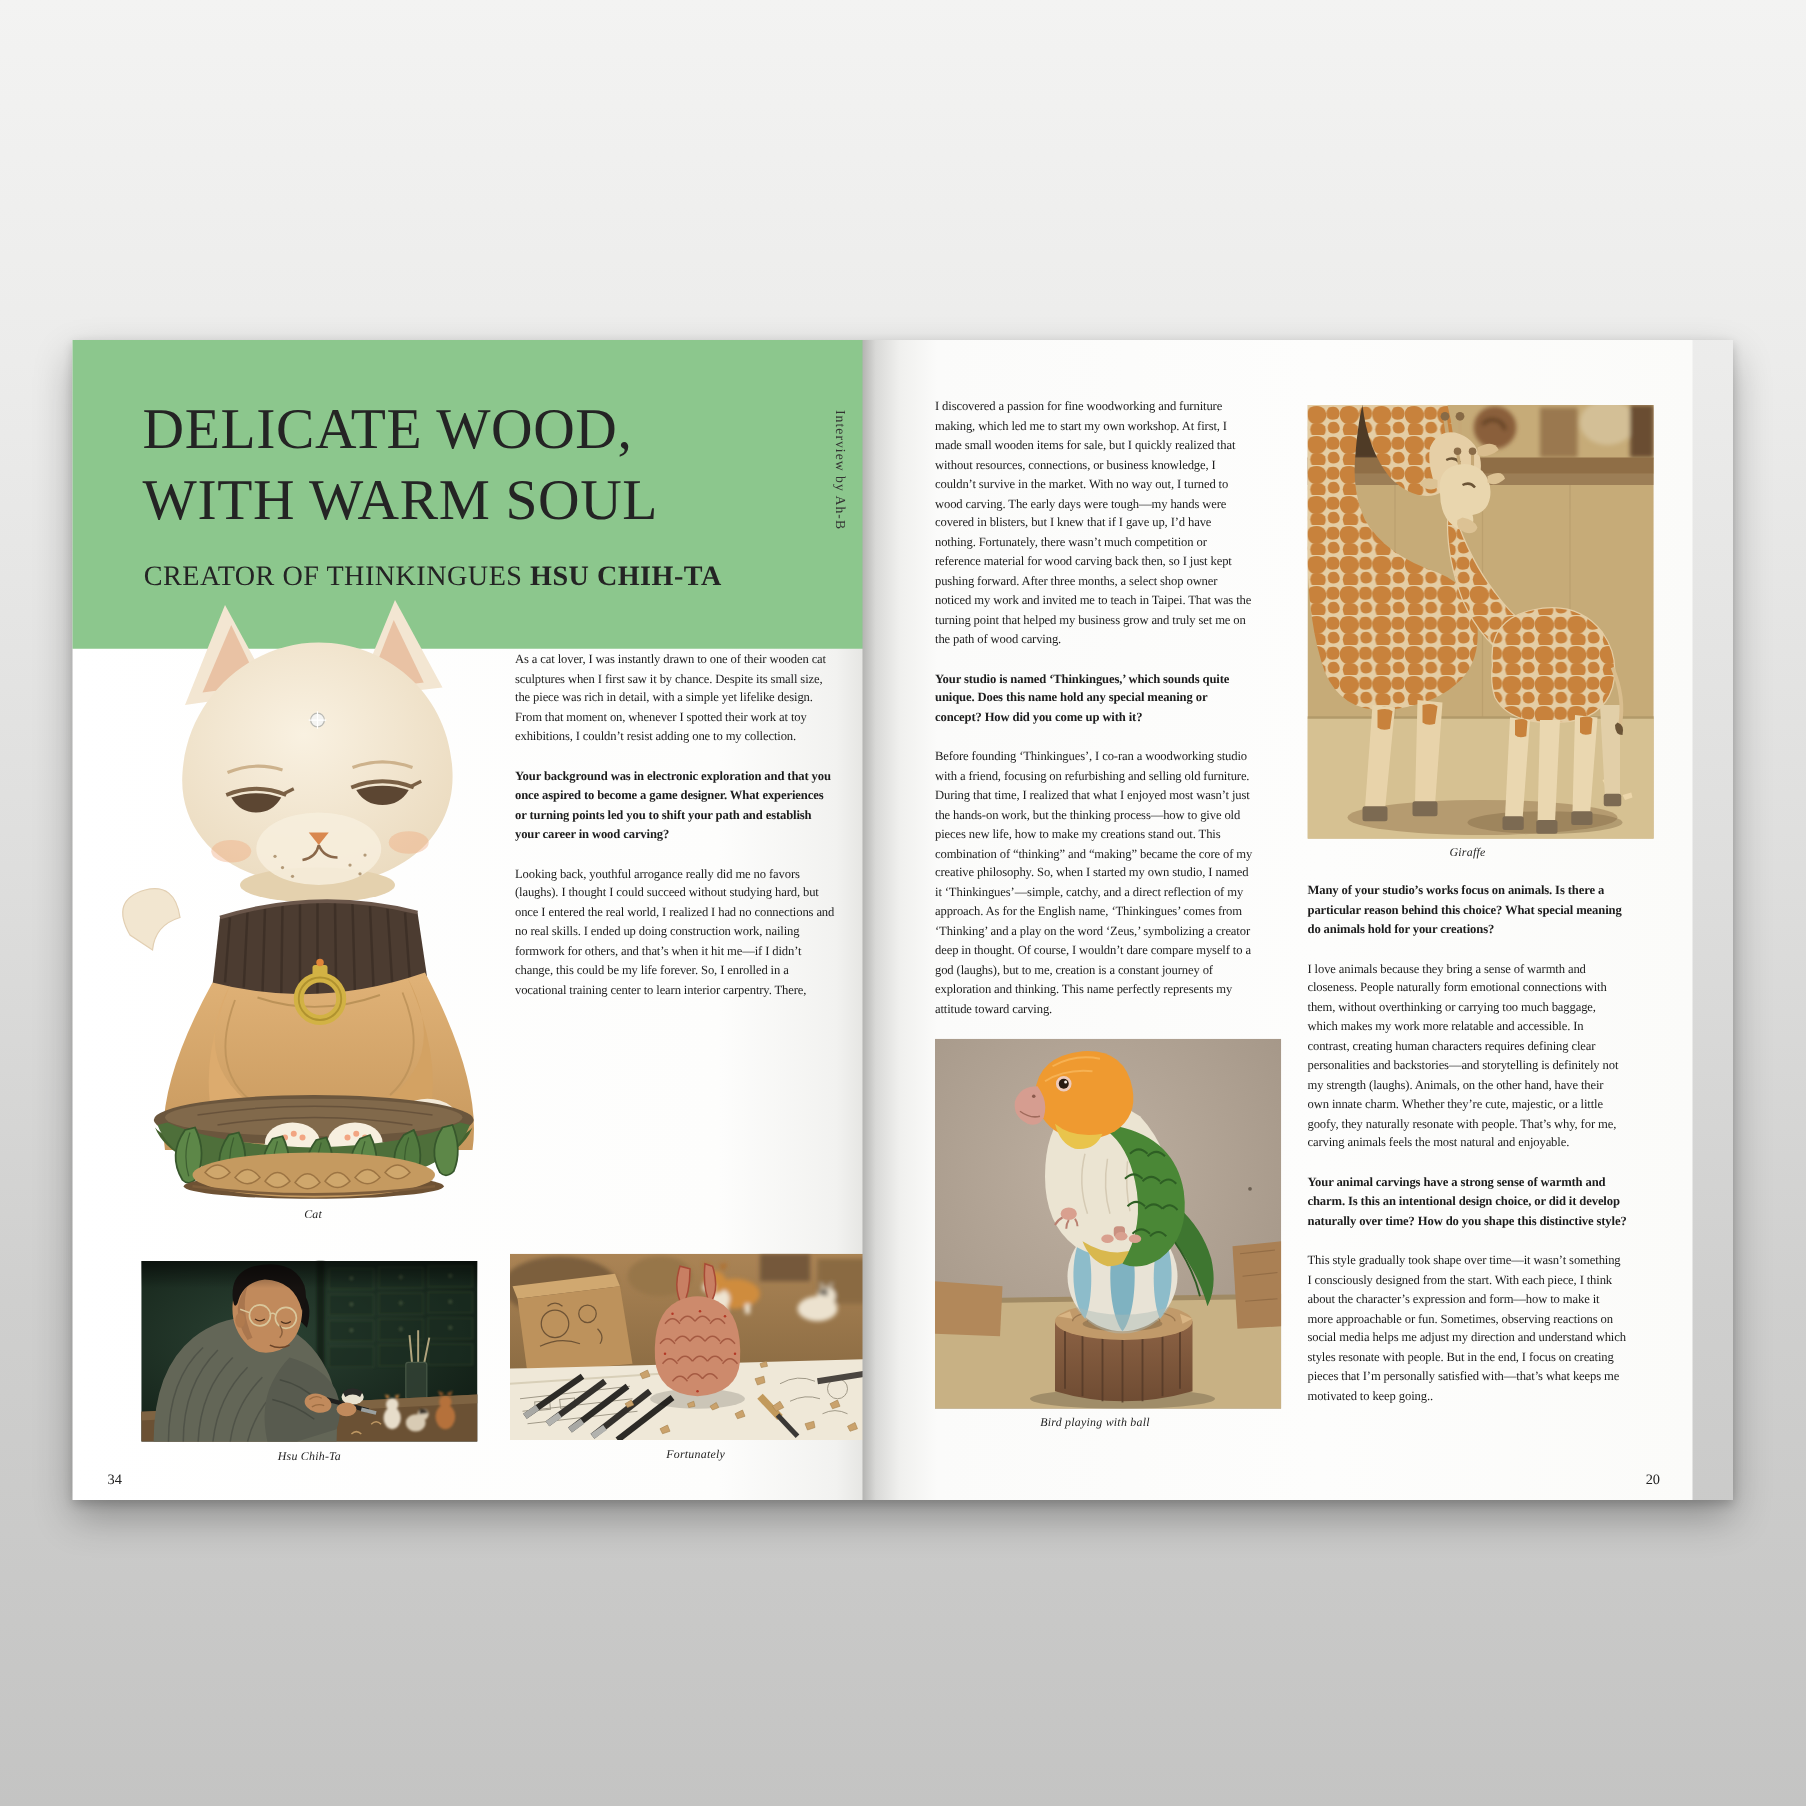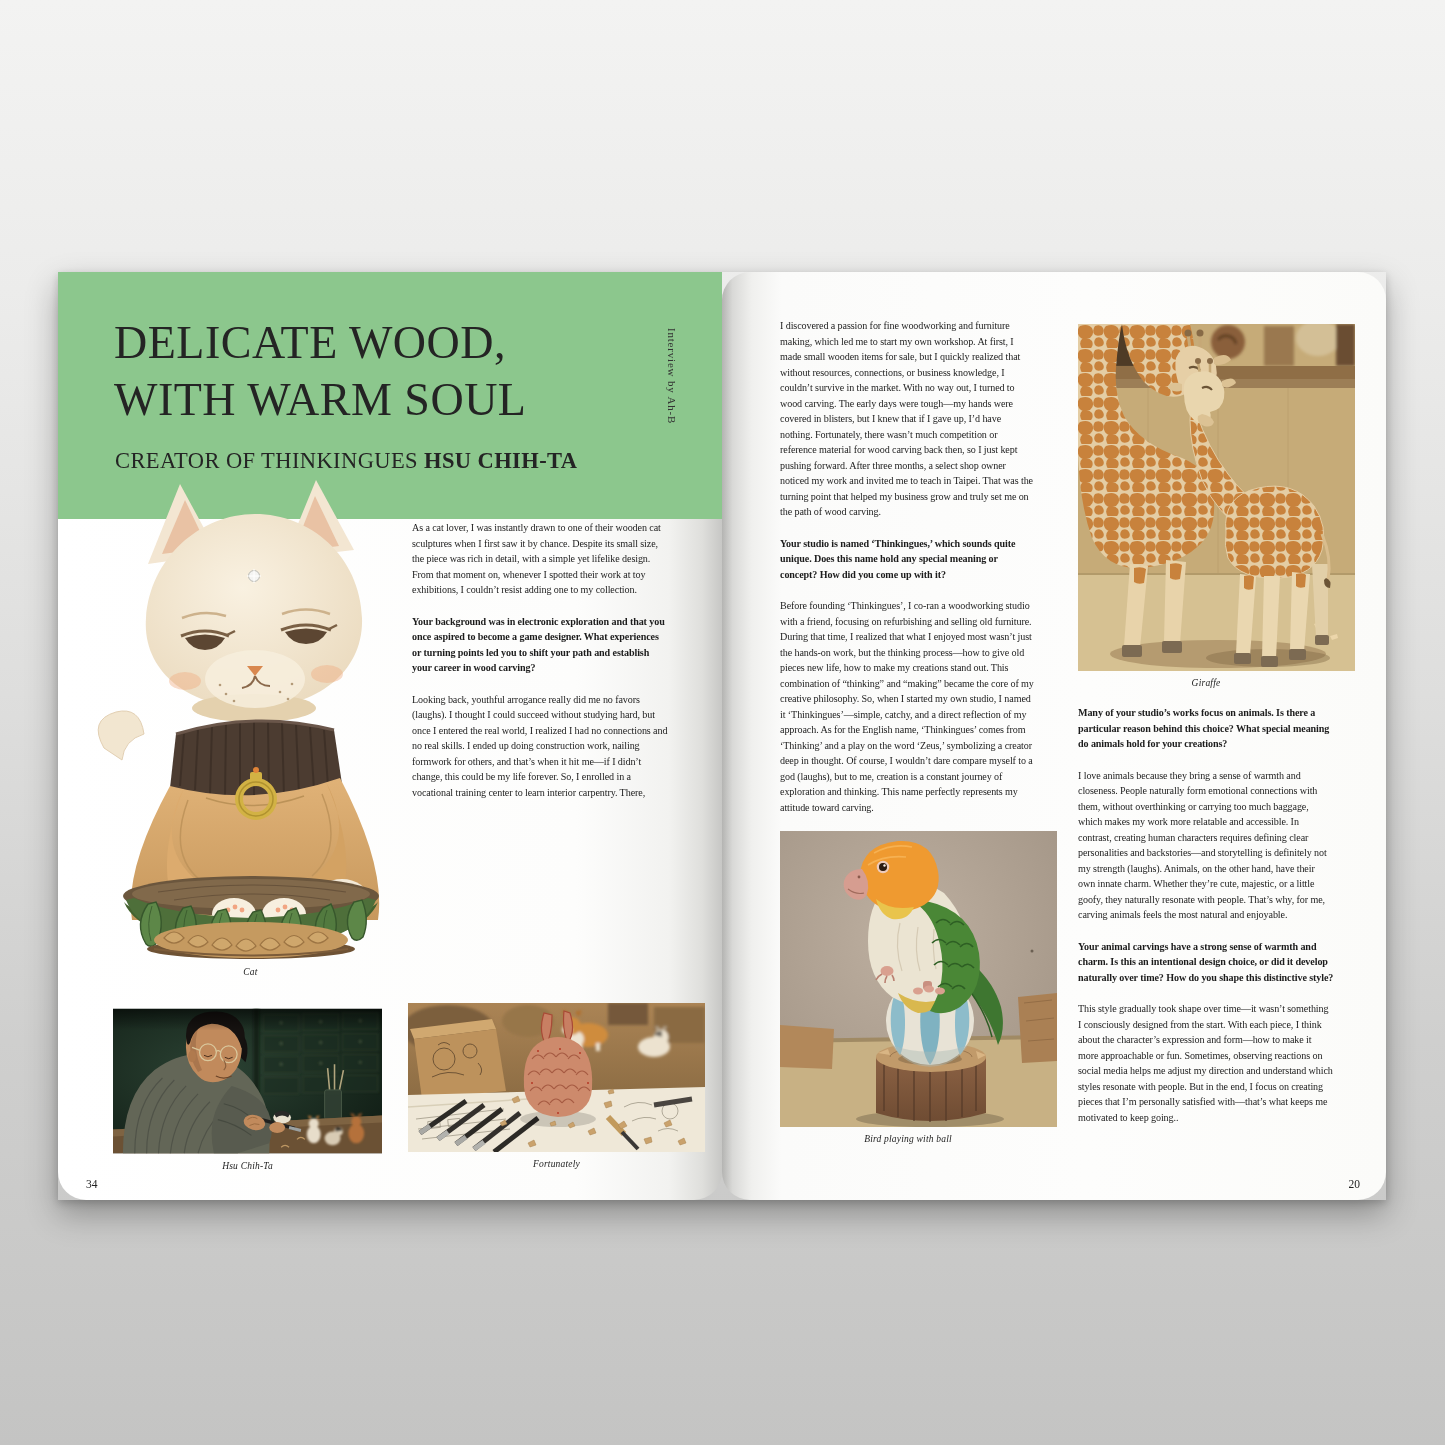--- a/index.html
+++ b/index.html
@@ -6,23 +6,23 @@
   html,body { margin:0; padding:0; }
   body {
     width:1445px; height:1445px; position:relative; overflow:hidden;
     background: linear-gradient(180deg,#f3f3f2 0%,#ececeb 20%,#dededd 48%,#cfcfce 72%,#c4c4c3 100%);
     font-family:"Liberation Serif","DejaVu Serif",serif; color:#1e1e1e;
   }
   .spread {
     position:absolute; left:58px; top:272px; width:1328px; height:928px;
     box-shadow:0 14px 30px rgba(0,0,0,.30), 0 3px 8px rgba(0,0,0,.18);
   }
-  .page { position:absolute; top:0; height:928px; width:664px;border-radius:28px; }
+  .page { position:absolute; top:0; height:928px; width:664px; }
   .page--left  { left:0;   background:linear-gradient(90deg,#ffffff 0%,#fdfdfc 78%,#f2f2f0 92%,#dfdfdc 97%,#c7c7c5 100%); }
-  .page--right { left:664px; background:linear-gradient(90deg,#b4b4b2 0%,#d9d9d7 1.6%,#f0f0ee 4.5%,#fbfbfa 9%,#fdfdfc 55%,#fbfbf9 100%); }
+  .page--right { left:632px; background:linear-gradient(90deg,#b4b4b2 0%,#d9d9d7 1.6%,#f0f0ee 4.5%,#fbfbfa 9%,#fdfdfc 55%,#fbfbf9 100%); }
 
   .green-header { position:absolute; left:0; top:0; width:100%; height:247px; background:#8cc78d; }
   .title { position:absolute; left:56px; top:42px; margin:0; font-weight:400;
            font-size:46px; line-height:57px; letter-spacing:.5px; color:#242424; }
   .title span { display:block; }
   .subtitle { position:absolute; left:57px; top:176px; font-size:22.5px; letter-spacing:.4px; color:#242424; white-space:nowrap; }
   .subtitle b { font-weight:700; }
   .byline { position:absolute; top:56px; right:44px; writing-mode:vertical-rl;
             font-size:11px; letter-spacing:.8px; color:#333; }
 

